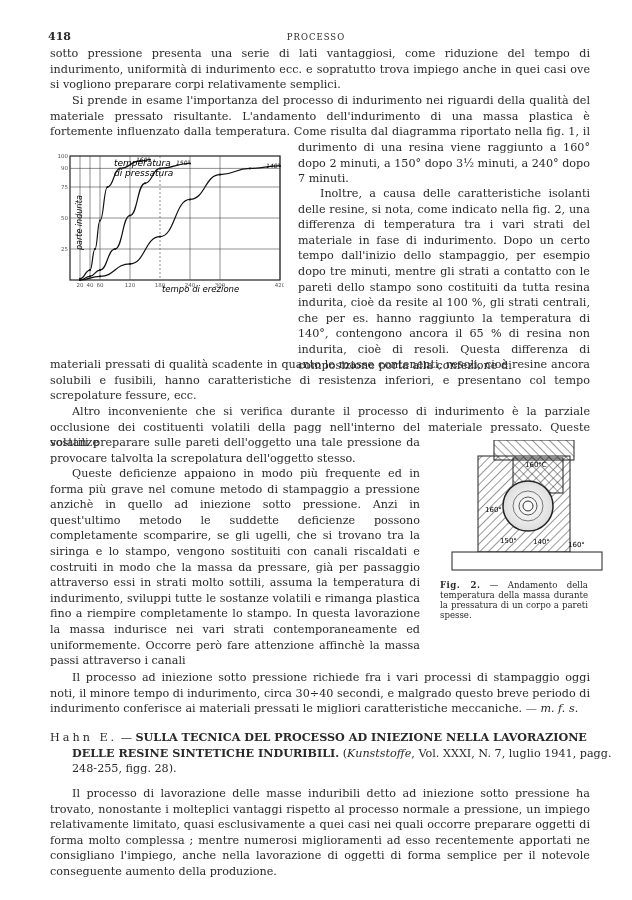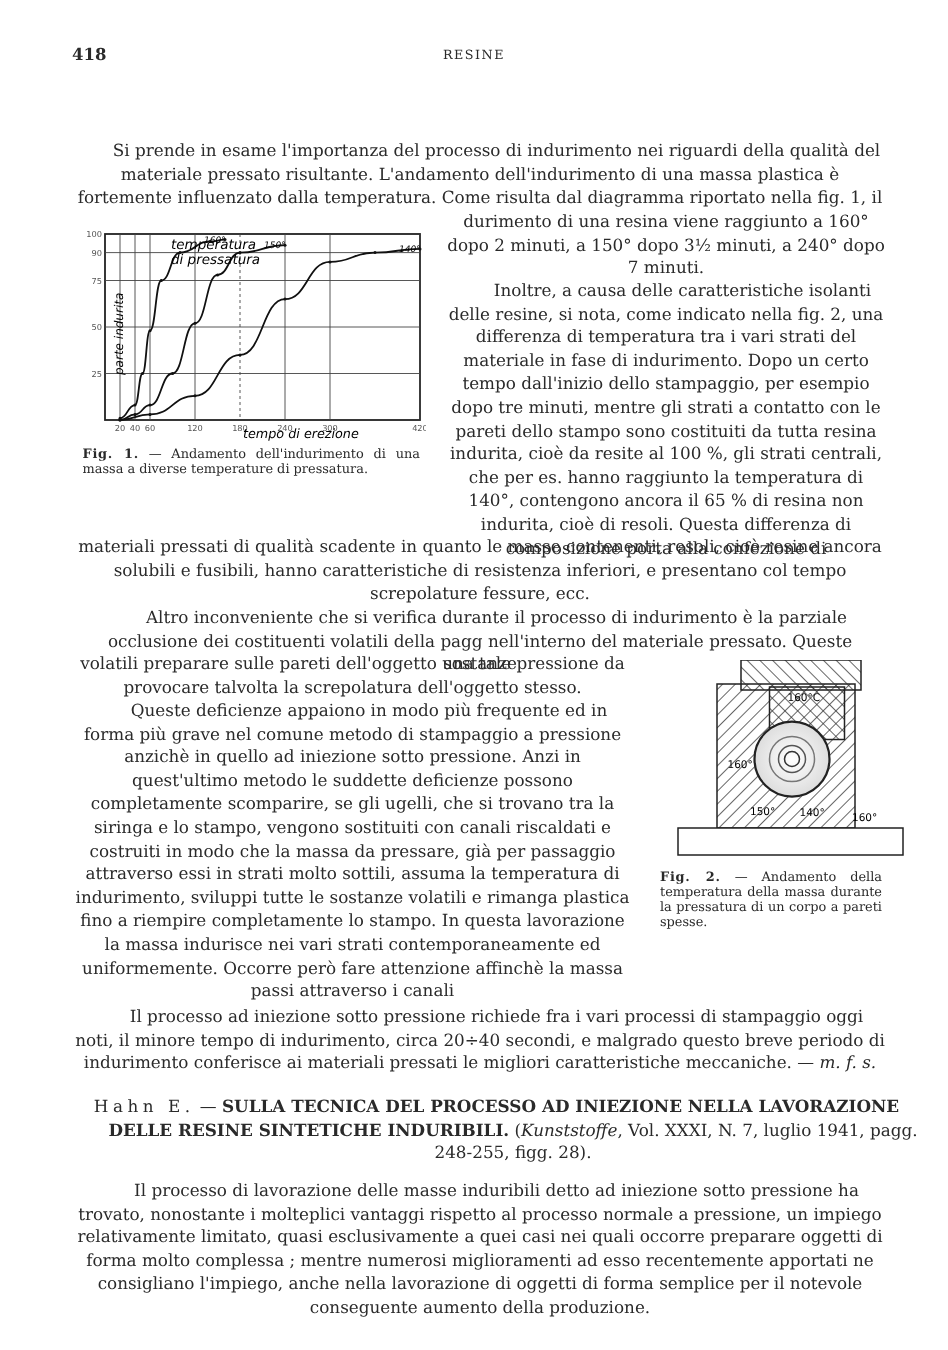--- a/index.html
+++ b/index.html
@@ -2,36 +2,37 @@
 <html><head>
 <meta charset="utf-8">
 <style>
   html,body{margin:0;padding:0;background:#fff;}
   body{width:632px;height:900px;position:relative;overflow:hidden;color:#2a2a2a;
        font-family:"DejaVu Serif","Liberation Serif",serif;}
   .pg{position:absolute;left:0;top:0;width:522px;height:900px;}
   .hdr-num{position:absolute;left:48px;top:30px;font-size:11px;font-weight:bold;}
   .hdr-title{position:absolute;left:0;width:632px;top:32px;text-align:center;font-size:8.5px;letter-spacing:1px;}
   .txt{font-size:11.2px;line-height:15.6px;text-align:justify;}
-  .blk{position:absolute;text-align:center;}
+  .blk{position:absolute;}
   .ind{text-indent:22px;}
   .cap{font-size:8.6px;line-height:10px;text-align:justify;}
   .cap b{letter-spacing:0.5px;}
   .ref{font-size:11.2px;line-height:15.6px;}
   .ref .author{letter-spacing:3px;}
   .ref .t{font-weight:bold;}
   svg text{font-family:"DejaVu Sans","Liberation Sans",sans-serif;}
 </style>
 </head>
 <body>
 
 <div class="pg">
   <div class="hdr-num">418</div>
-  <div class="hdr-title">RESINE</div>
+  <div class="hdr-title">PROCESSO</div>
 
+  <div class="blk txt" style="left:50px;top:46px;width:540px;">sotto pressione presenta una serie di lati vantaggiosi, come riduzione del tempo di indurimento, uniformità di indurimento ecc. e sopratutto trova impiego anche in quei casi ove si vogliono preparare corpi relativamente semplici.</div>
   <div class="blk txt ind" style="left:50px;top:93px;width:540px;height:47px;overflow:hidden;">Si prende in esame l'importanza del processo di indurimento nei riguardi della qualità del materiale pressato risultante. L'andamento dell'indurimento di una massa plastica è fortemente influenzato dalla temperatura. Come risulta dal diagramma riportato nella fig. 1, il completo in-</div>
 
   <svg id="fig1" style="position:absolute;left:52px;top:152px;" width="232" height="142">
     <g id="grid">
         <rect x="18" y="4" width="210" height="124" fill="none" stroke="#222" stroke-width="1.2"></rect>
         <line x1="28" y1="4" x2="28" y2="128" stroke="#444" stroke-width="0.6" stroke-dasharray=""></line>
         <line x1="38" y1="4" x2="38" y2="128" stroke="#444" stroke-width="0.6" stroke-dasharray=""></line>
         <line x1="48" y1="4" x2="48" y2="128" stroke="#444" stroke-width="0.6" stroke-dasharray=""></line>
         <line x1="78" y1="4" x2="78" y2="128" stroke="#444" stroke-width="0.6" stroke-dasharray=""></line>
         <line x1="108" y1="4" x2="108" y2="128" stroke="#444" stroke-width="0.6" stroke-dasharray="2,2"></line>
@@ -87,23 +88,20 @@
         <circle cx="138" cy="47.39999999999999" r="1" fill="#111"></circle>
         <circle cx="168" cy="22.60000000000001" r="1" fill="#111"></circle>
         <circle cx="198" cy="16.39999999999999" r="1" fill="#111"></circle>
         <circle cx="228" cy="13.920000000000002" r="1" fill="#111"></circle>
         <text x="214" y="15.920000000000002" font-size="6" font-style="italic">140°</text>
       </g>
     <text x="62" y="14" font-size="9" font-style="italic" id="legend1"><tspan x="62" dy="0">temperatura</tspan><tspan x="62" dy="10">di pressatura</tspan></text>
     <text x="2" y="110" font-size="8" font-style="italic" transform="rotate(-90 10 90)">parte indurita</text>
     <text x="110" y="140" font-size="8.5" font-style="italic">tempo di erezione</text>
   </svg>
-  <div class="blk cap" style="left:55px;top:298px;width:225px;">
-    <b>Fig. 1.</b><span> — Andamento dell'indurimento di una massa a diverse temperature di pressatura.</span>
-  </div>
 
   <div class="blk txt" style="left:298px;top:140px;width:292px;">durimento di una resina viene raggiunto a 160° dopo 2 minuti, a 150° dopo 3½ minuti, a 240° dopo 7 minuti.</div>
   <div class="blk txt ind" style="left:298px;top:186px;width:292px;">Inoltre, a causa delle caratteristiche isolanti delle resine, si nota, come indicato nella fig. 2, una differenza di temperatura tra i vari strati del materiale in fase di indurimento. Dopo un certo tempo dall'inizio dello stampaggio, per esempio dopo tre minuti, mentre gli strati a contatto con le pareti dello stampo sono costituiti da tutta resina indurita, cioè da resite al 100 %, gli strati centrali, che per es. hanno raggiunto la temperatura di 140°, contengono ancora il 65 % di resina non indurita, cioè di resoli. Questa differenza di composizione porta alla confezione di</div>
   <div class="blk txt" style="left:50px;top:357px;width:540px;">materiali pressati di qualità scadente in quanto le masse contenenti, resoli, cioè resine ancora solubili e fusibili, hanno caratteristiche di resistenza inferiori, e presentano col tempo screpolature fessure, ecc.</div>
   <div class="blk txt ind" style="left:50px;top:404px;width:540px;">Altro inconveniente che si verifica durante il processo di indurimento è la parziale occlusione dei costituenti volatili della pagg nell'interno del materiale pressato. Queste sostanze</div>
   <div class="blk txt" style="left:50px;top:435px;width:370px;">volatili preparare sulle pareti dell'oggetto una tale pressione da provocare talvolta la screpolatura dell'oggetto stesso.</div>
   <div class="blk txt ind" style="left:50px;top:466px;width:370px;">Queste deficienze appaiono in modo più frequente ed in forma più grave nel comune metodo di stampaggio a pressione anzichè in quello ad iniezione sotto pressione. Anzi in quest'ultimo metodo le suddette deficienze possono completamente scomparire, se gli ugelli, che si trovano tra la siringa e lo stampo, vengono sostituiti con canali riscaldati e costruiti in modo che la massa da pressare, già per passaggio attraverso essi in strati molto sottili, assuma la temperatura di indurimento, sviluppi tutte le sostanze volatili e rimanga plastica fino a riempire completamente lo stampo. In questa lavorazione la massa indurisce nei vari strati contemporaneamente ed uniformemente. Occorre però fare attenzione affinchè la massa passi attraverso i canali</div>
 
   <svg style="position:absolute;left:438px;top:440px;" width="175" height="140">
     <defs>
@@ -130,21 +128,21 @@
     <text x="47" y="72" font-size="7">160°</text>
     <text x="62" y="103" font-size="7">150°</text>
     <text x="95" y="104" font-size="7">140°</text>
     <text x="130" y="107" font-size="7">160°</text>
   </svg>
   <div class="blk cap" style="left:440px;top:580px;width:148px;">
     <b>Fig. 2.</b><span> — Andamento della temperatura della massa durante la pressatura di un corpo a pareti spesse.</span>
   </div>
 
   <div class="blk txt ind" style="left:50px;top:670px;width:540px;">
-    <span>Il processo ad iniezione sotto pressione richiede fra i vari processi di stampaggio oggi noti, il minore tempo di indurimento, circa 20÷40 secondi, e malgrado questo breve periodo di indurimento conferisce ai materiali pressati le migliori caratteristiche meccaniche.</span> <i>— m. f. s.</i>
+    <span>Il processo ad iniezione sotto pressione richiede fra i vari processi di stampaggio oggi noti, il minore tempo di indurimento, circa 30÷40 secondi, e malgrado questo breve periodo di indurimento conferisce ai materiali pressati le migliori caratteristiche meccaniche.</span> <i>— m. f. s.</i>
   </div>
 
   <div class="blk ref" style="left:50px;top:730px;width:540px;padding-left:22px;text-indent:-22px;">
     <span class="author">Hahn E.</span><span> — </span><span class="t">SULLA TECNICA DEL PROCESSO AD INIEZIONE NELLA LAVORAZIONE DELLE RESINE SINTETICHE INDURIBILI.</span> (<i>Kunststoffe</i><span>, Vol. XXXI, N. 7, luglio 1941, pagg. 248-255, figg. 28).</span>
   </div>
 
   <div class="blk txt ind" style="left:50px;top:786px;width:540px;">Il processo di lavorazione delle masse induribili detto ad iniezione sotto pressione ha trovato, nonostante i molteplici vantaggi rispetto al processo normale a pressione, un impiego relativamente limitato, quasi esclusivamente a quei casi nei quali occorre preparare oggetti di forma molto complessa ; mentre numerosi miglioramenti ad esso recentemente apportati ne consigliano l'impiego, anche nella lavorazione di oggetti di forma semplice per il notevole conseguente aumento della produzione.</div>
 </div>
 
 </body></html>

